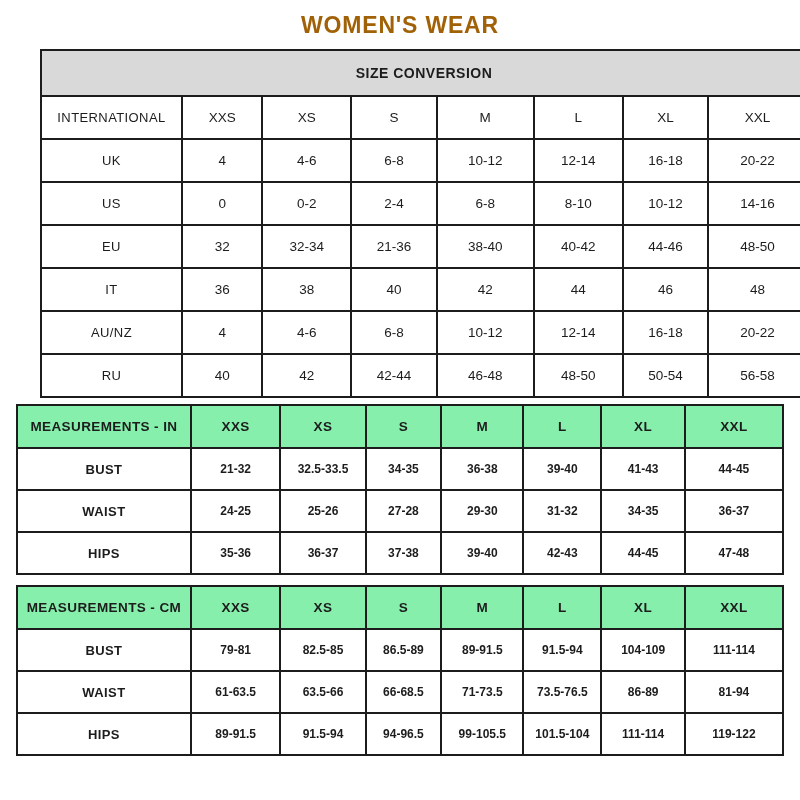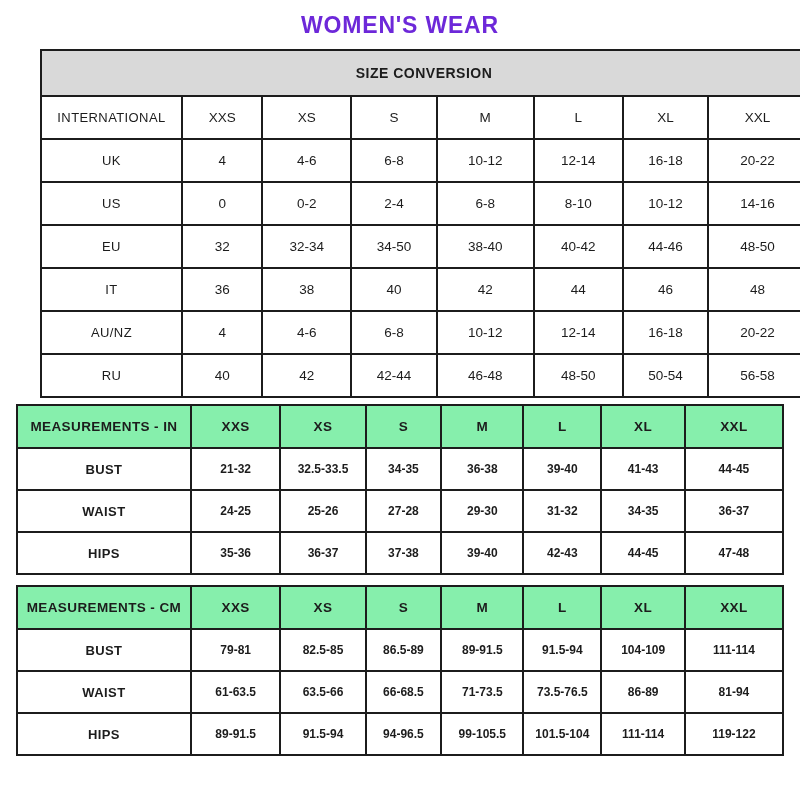--- a/index.html
+++ b/index.html
@@ -14,21 +14,21 @@
     height: 800px;
     box-sizing: border-box;
     padding: 0 16px;
     background: #ffffff;
   }
   .page-title {
     text-align: center;
     font-size: 23px;
     font-weight: 700;
     letter-spacing: 0.8px;
-    color: #6d28d9;
+    color: #a16207;
     margin: 0;
     padding: 12px 0 10px 0;
   }
   table {
     width: 100%;
     border-collapse: collapse;
     table-layout: fixed;
   }
   td {
     border: 2px solid #1c1c1c;
@@ -114,21 +114,21 @@
       <td>2-4</td>
       <td>6-8</td>
       <td>8-10</td>
       <td>10-12</td>
       <td>14-16</td>
     </tr>
     <tr>
       <td class="rowlabel">EU</td>
       <td>32</td>
       <td>32-34</td>
-      <td>34-50</td>
+      <td>21-36</td>
       <td>38-40</td>
       <td>40-42</td>
       <td>44-46</td>
       <td>48-50</td>
     </tr>
     <tr>
       <td class="rowlabel">IT</td>
       <td>36</td>
       <td>38</td>
       <td>40</td>

